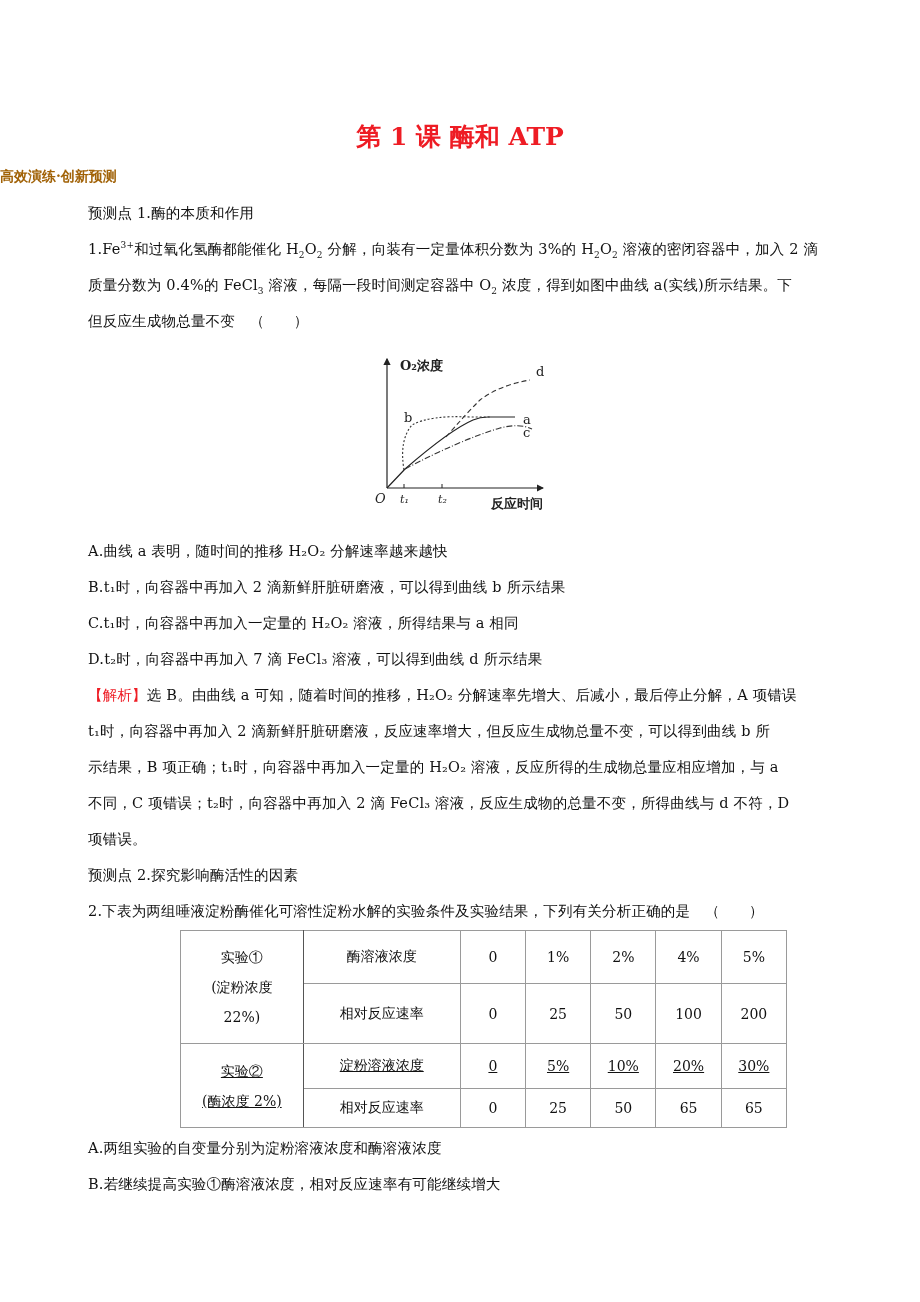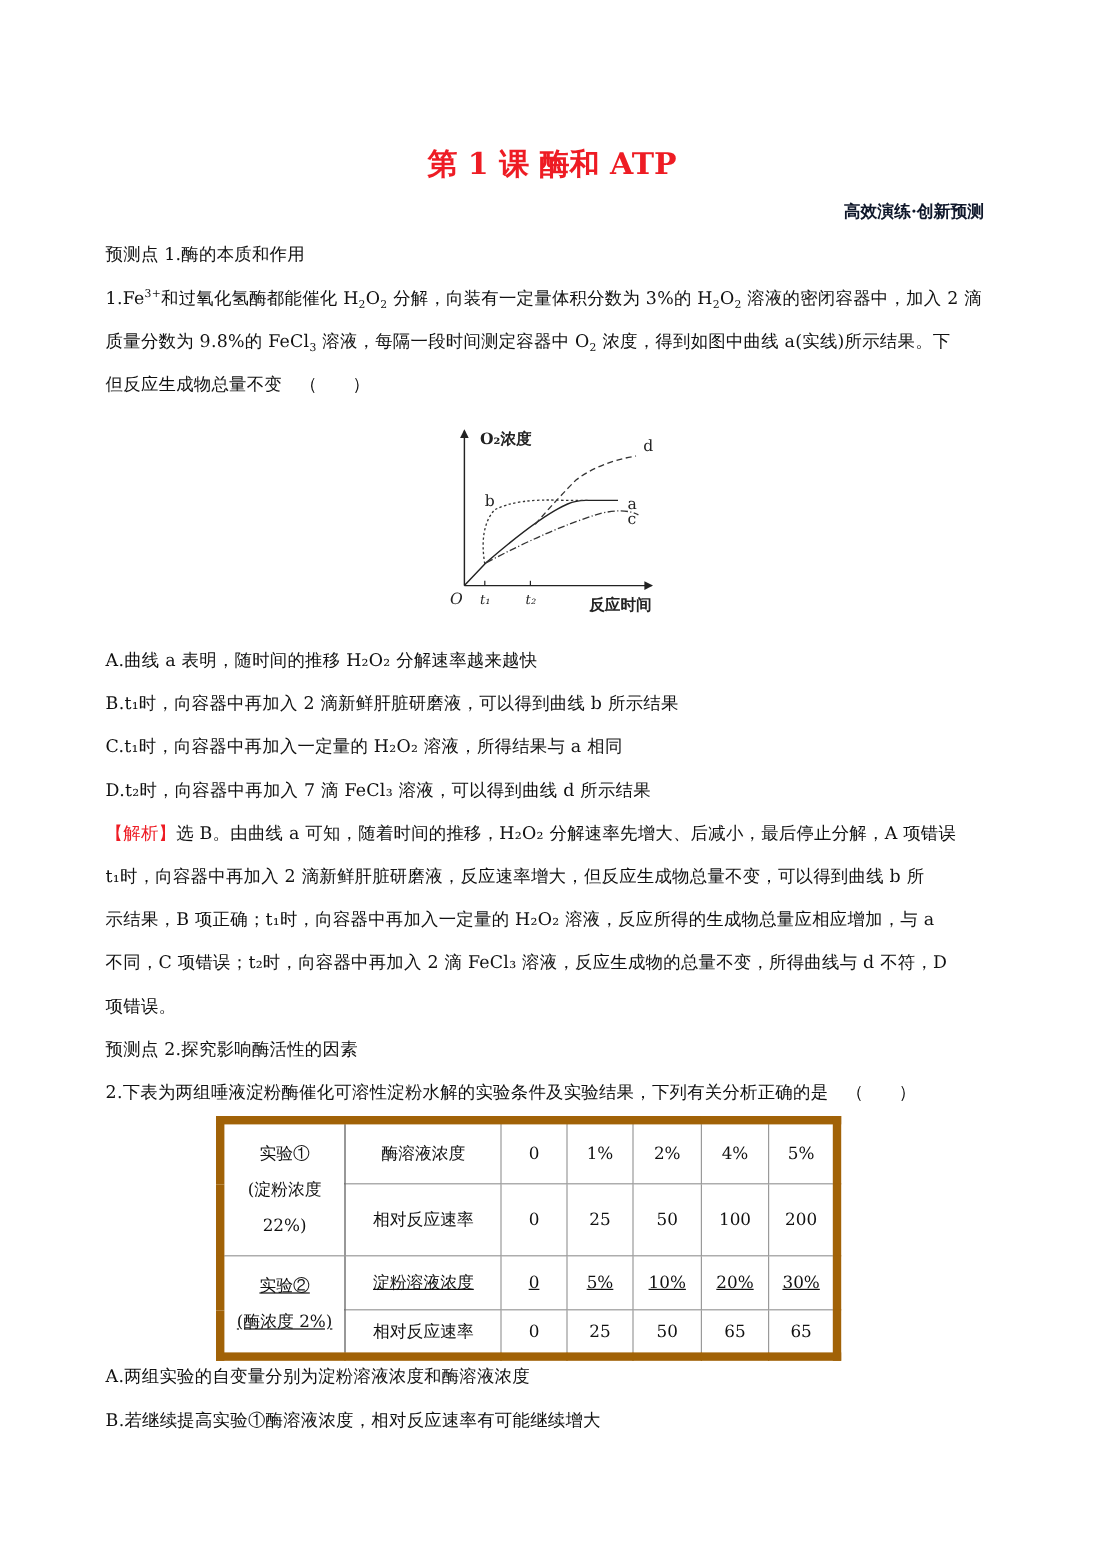--- a/index.html
+++ b/index.html
@@ -1,42 +1,42 @@
 <!DOCTYPE html>
 <html><head>
 <meta charset="utf-8">
 <style>
   html, body { margin: 0; padding: 0; background: #ffffff; }
   body { width: 920px; height: 1302px; position: relative; overflow: hidden;
          font-family: "DejaVu Serif", "Liberation Serif", serif; color: #111; }
   .abs { position: absolute; white-space: nowrap; }
   .title { left: 0; width: 920px; text-align: center; top: 120px; font-size: 25px; font-weight: bold; color: #ee1c24; }
-  .subtitle { left: 0; width: 820px; text-align: right; top: 168px; font-size: 14px; font-weight: bold; color: #0f172a; }
+  .subtitle { left: 0; width: 820px; text-align: left; top: 168px; font-size: 14px; font-weight: bold; color: #a16207; }
   .line { left: 88px; font-size: 14.5px; line-height: 20px; letter-spacing: 0.2px; }
   .red { color: #ee1c24; margin-top: 20px; }
   sub, sup { font-size: 9px; line-height: 0; }
   svg text { font-family: "DejaVu Serif", "Liberation Serif", serif; }
-  table.data { position: absolute; left: 180px; top: 930px; width: 521px; height: 197px;
-               border-collapse: collapse; border: 7px solid #a16207; font-size: 14px; }
+  table.data { position: absolute; left: 180px; top: 930px; width: 607px; height: 197px;
+               border-collapse: collapse; border: 1px solid #a16207; font-size: 14px; }
   table.data td { border: 1px solid #9a9a9a; text-align: center; vertical-align: middle; padding: 0; }
   table.data td.grp { border-right: 1px solid #555; line-height: 30px; }
   table.data tr.sep td { border-top: 1px solid #555; text-decoration: underline; }
 </style>
 </head>
 <body>
 
 <div class="abs title">第 1 课  酶和 ATP</div>
 <div class="abs subtitle">高效演练·创新预测</div>
 
 <div class="abs line" style="top:203px">预测点 1.酶的本质和作用</div>
 
 <div class="abs line" style="top:239px">
   <span>1.</span><span id="q1l1"><span>Fe</span><sup>3+</sup><span>和过氧化氢酶都能催化 H</span><sub>2</sub><span>O</span><sub>2</sub><span> 分解，向装有一定量体积分数为 3%的 H</span><sub>2</sub><span>O</span><sub>2</sub><span> 溶液的密闭容器中，加入 2 滴</span></span>
 </div>
-<div class="abs line" style="top:275px"><span id="q1l2"><span>质量分数为 9.8%的 FeCl</span><sub>3</sub><span> 溶液，每隔一段时间测定容器中 O</span><sub>2</sub><span> 浓度，得到如图中曲线 a(实线)所示结果。下</span></span></div>
+<div class="abs line" style="top:275px"><span id="q1l2"><span>质量分数为 0.4%的 FeCl</span><sub>3</sub><span> 溶液，每隔一段时间测定容器中 O</span><sub>2</sub><span> 浓度，得到如图中曲线 a(实线)所示结果。下</span></span></div>
 <div class="abs line" style="top:311px"><span id="q1l3"><span>但反应生成物总量不变　（　　）</span></span></div>
 
 <svg class="abs" style="left:360px; top:345px;" width="200" height="175">
   <defs>
     <marker id="arr" markerWidth="6" markerHeight="6" refX="5" refY="3" orient="auto">
       <path d="M0,0 L6,3 L0,6 z" fill="#222"></path>
     </marker>
   </defs>
 
   <line x1="27" y1="143" x2="27" y2="14" stroke="#222" stroke-width="1.2" marker-end="url(#arr)"></line>

